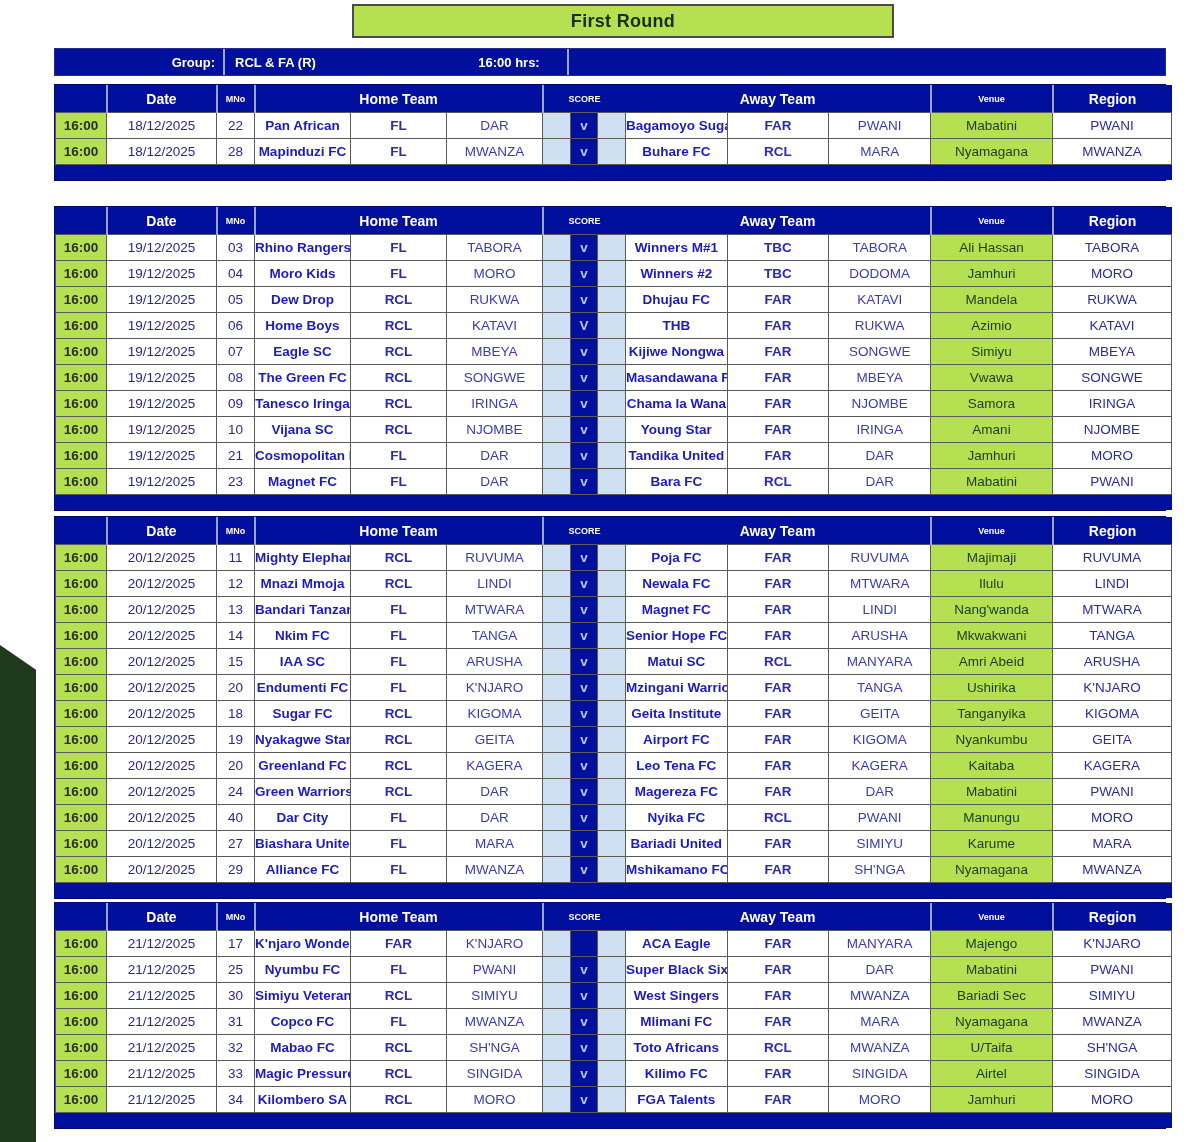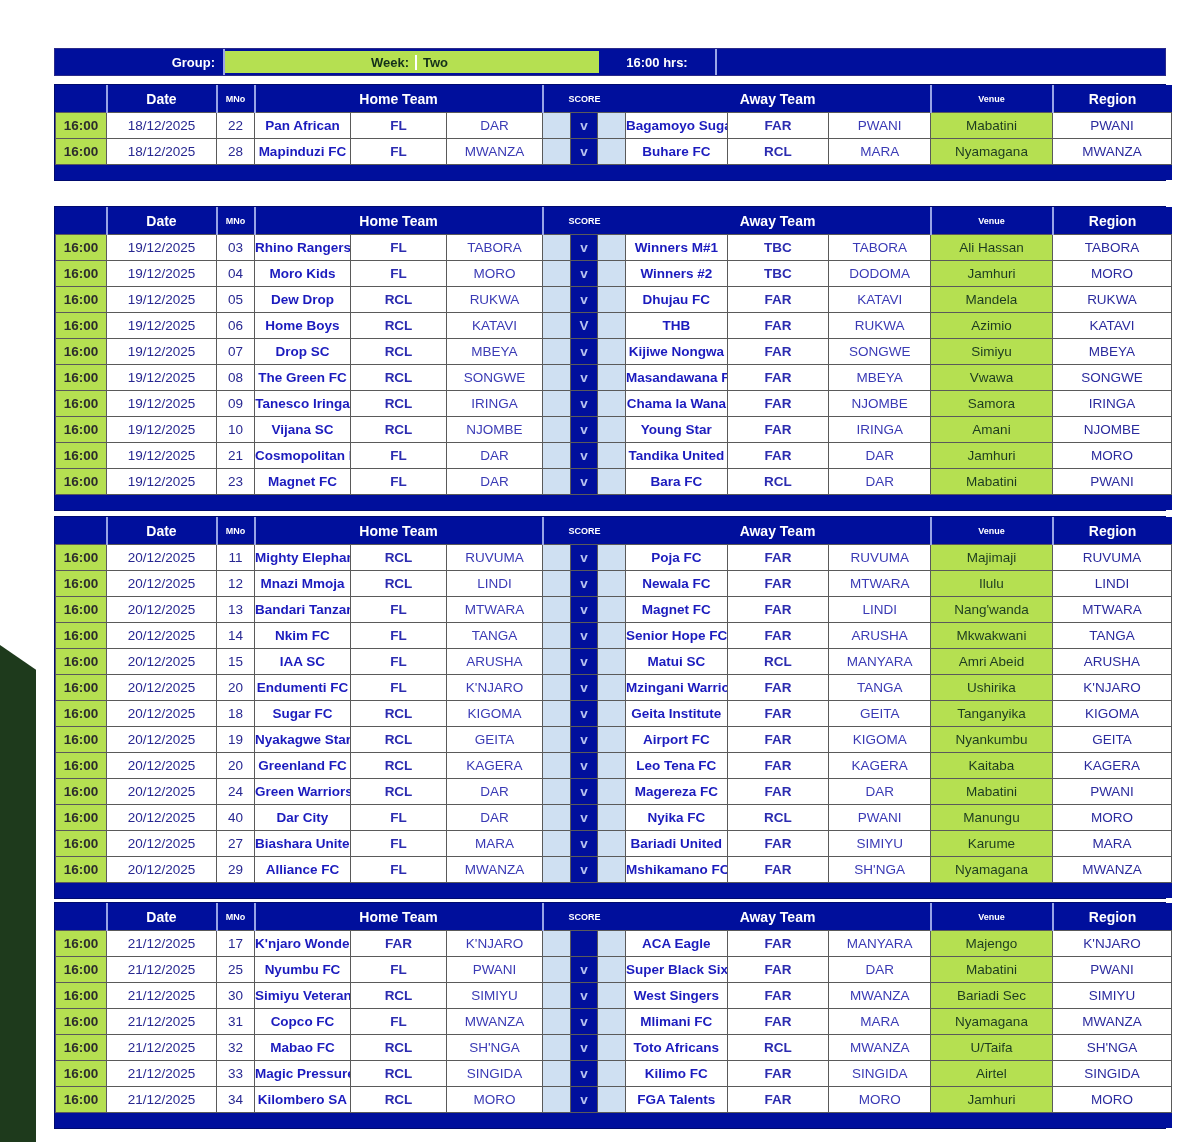--- a/index.html
+++ b/index.html
@@ -69,27 +69,27 @@
 
   tr.band td{background:#000f9c !important;border:none !important;height:15px;}
 </style>
 </head>
 <body>
 
 <div id="left-wedge"></div>
 
 <div id="sheet">
 
+  <div class="title-wrap">
+    <span>First Round</span>
+  </div>
 
   <div class="groupbar">
     <div class="gb-label">Group:</div>
-    <div class="week-box">
-      <div class="week-lab">Week:</div>
-      <div class="week-val">Two</div>
-    </div>
+    <div class="gb-value">RCL &amp; FA (R)</div>
     <div class="gb-time">16:00 hrs:</div>
   </div>
 
   <div id="blocks">
       <div class="block" style="top: 84px;">
         <table class="fix">
           <tbody>
             <tr class="hdr">
     <td style="width:50px"></td>
     <td class="vline" style="width:108px">Date</td>
@@ -212,21 +212,21 @@
     <td class="c-team" style="width:208px">THB</td>
     <td class="c-lg" style="width:34px">FAR</td>
     <td class="c-reg-sm" style="width:62px">RUKWA</td>
     <td class="c-venue">Azimio</td>
     <td class="c-region">KATAVI</td>
   </tr>
             <tr class="row">
     <td class="c-time">16:00</td>
     <td class="c-date">19/12/2025</td>
     <td class="c-mno">07</td>
-    <td class="c-team" style="width:190px">Drop SC</td>
+    <td class="c-team" style="width:190px">Eagle SC</td>
     <td class="c-lg" style="width:34px">RCL</td>
     <td class="c-reg-sm" style="width:62px">MBEYA</td>
     <td class="c-sc" style="width:26px"></td>
     <td class="c-v" style="width:30px">v</td>
     <td class="c-sc" style="width:26px"></td>
     <td class="c-team" style="width:208px">Kijiwe Nongwa</td>
     <td class="c-lg" style="width:34px">FAR</td>
     <td class="c-reg-sm" style="width:62px">SONGWE</td>
     <td class="c-venue">Simiyu</td>
     <td class="c-region">MBEYA</td>

